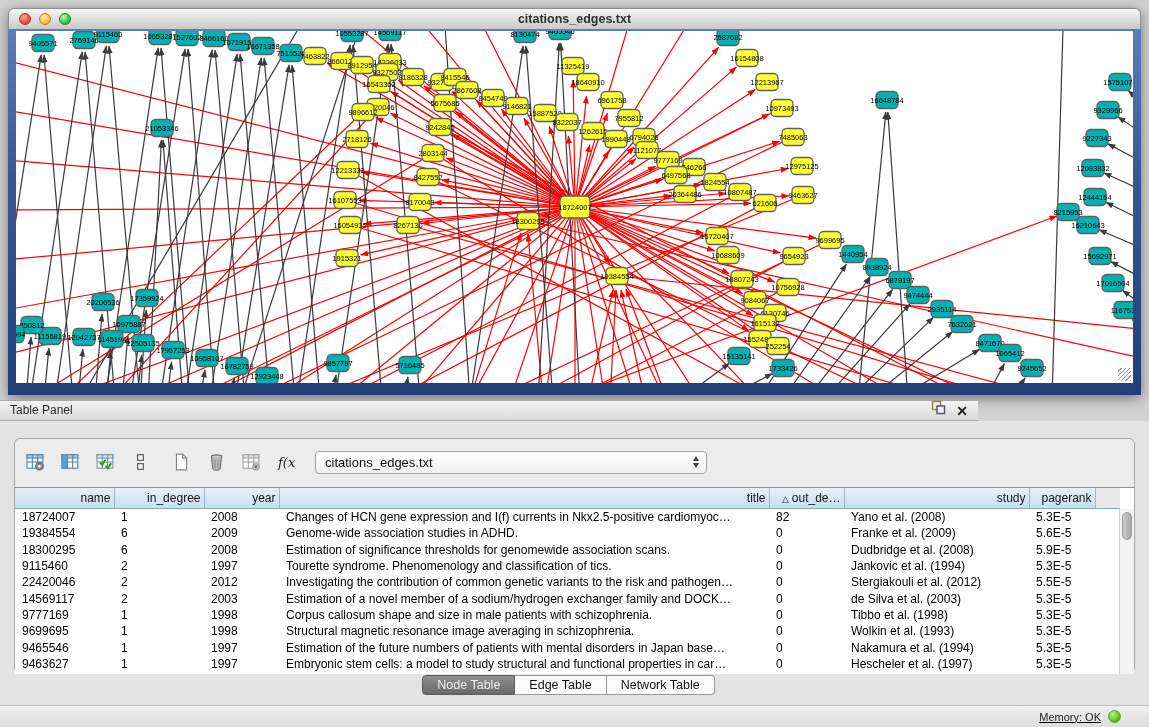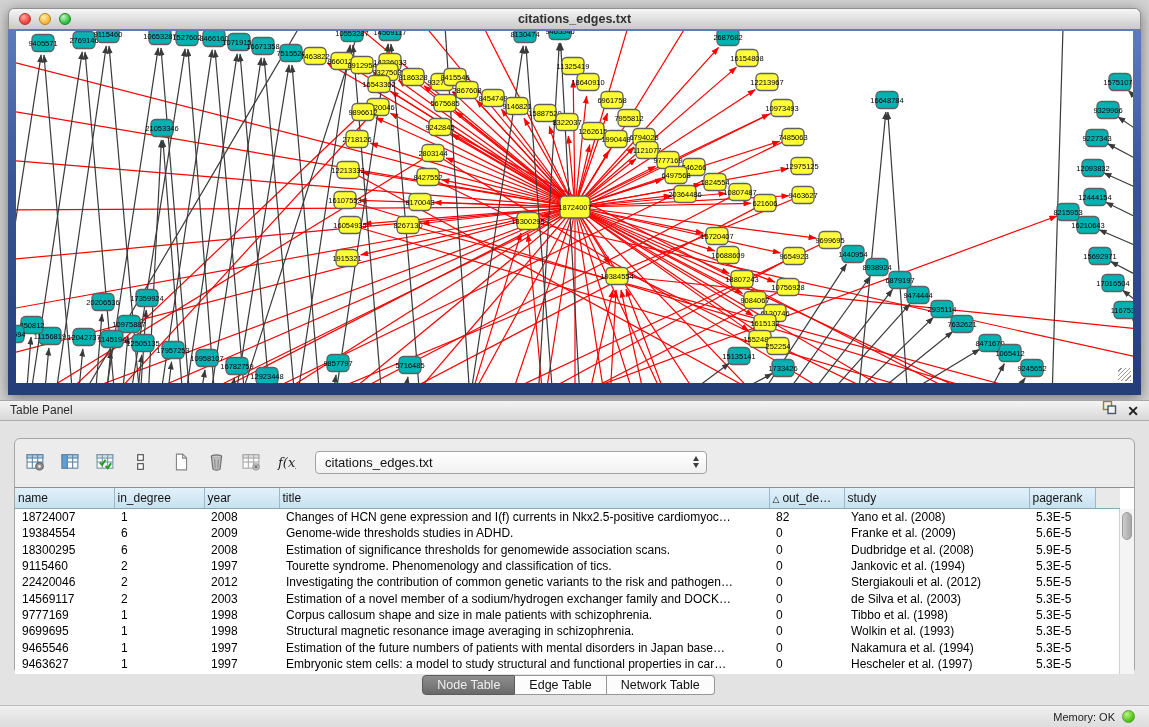--- a/index.html
+++ b/index.html
@@ -22,21 +22,21 @@
   .net-canvas{position:relative;width:100%;height:100%;background:#fff;overflow:hidden;}
   .net-canvas svg{display:block;}
   .er{stroke:#ff0000;stroke-width:1.2;}
   .ek{stroke:#3a3a3a;stroke-width:1.2;}
   .node-rect{stroke:#5f5f5f;stroke-width:1.3;}
   .node-label{font:7.5px "Liberation Sans",sans-serif;fill:#000;text-anchor:middle;}
   .grip{position:absolute;right:2px;bottom:2px;width:13px;height:13px;
     background:repeating-linear-gradient(135deg,transparent 0 2px,#9a9a9a 2px 3px);}
 
   
-  .panel-header{position:absolute;left:0;top:400px;width:1149px;height:21px;box-sizing:border-box;
+  .panel-header{position:absolute;left:0;top:400px;width:978px;height:21px;box-sizing:border-box;
     background:linear-gradient(#f4f4f4,#d8d8d8);border-top:1px solid #a6a6a6;border-bottom:1px solid #ababab;
     font-size:12px;color:#2d2d2d;line-height:19px;padding:0 10px;display:flex;align-items:center;}
   .panel-header .ph-title{flex:1;}
   .ph-icons{display:flex;align-items:center;gap:10px;}
   .ph-close{font-size:14px;font-weight:bold;color:#1d1d1d;line-height:14px;cursor:default;}
 
   
   .panel-body{position:absolute;left:0;top:421px;width:1149px;height:306px;background:#e3e3e3;}
   .tbl-container{position:absolute;left:14px;top:17px;width:1121px;height:236px;box-sizing:border-box;
     background:#ececec;border:1px solid #a5a5a5;border-radius:6px;}
@@ -51,21 +51,21 @@
   .stepper i{display:block;width:0;height:0;border-left:3.5px solid transparent;border-right:3.5px solid transparent;}
   .stepper .up{border-bottom:5px solid #3c3c3c;}
   .stepper .down{border-top:5px solid #3c3c3c;}
 
   
   .tbl-region{position:absolute;left:0;right:0;top:48px;height:186px;background:#fff;
     border-top:1px solid #8f8f8f;overflow:hidden;}
   table.data{border-collapse:collapse;table-layout:fixed;width:1105px;}
   table.data th{height:20px;background:linear-gradient(#e2f1fa,#c6e1ef);
     border-right:1px solid #9db7c8;border-bottom:1px solid #88a7ba;
-    font-size:12px;font-weight:normal;color:#141414;text-align:left;
+    font-size:12px;font-weight:normal;color:#141414;text-align:right;
     white-space:nowrap;overflow:hidden;padding:0 3px;}
   table.data th.filler{background:#e9e9e9;border-right:none;}
   table.data td{height:16.3px;font-size:12px;color:#000;white-space:nowrap;overflow:hidden;
     padding:0 2px 0 7px;background:#fff;}
   .sort-tri{font-size:9px;margin-right:3px;}
   .vscroll{position:absolute;right:0;top:21px;bottom:0;width:14px;background:#f4f4f4;
     border-left:1px solid #d0d0d0;}
   .vthumb{position:absolute;left:1.5px;top:3px;width:10px;height:28px;border-radius:6px;
     background:linear-gradient(90deg,#cdcdcd,#a6a6a6);border:1px solid #9b9b9b;box-sizing:border-box;}
 
@@ -73,21 +73,21 @@
   .tabs{position:absolute;left:0;right:12px;top:254px;display:flex;justify-content:center;z-index:5;}
   .seg{height:20px;line-height:19px;font-size:12.5px;padding:0 14px;background:#fcfcfc;color:#111;
     border:1px solid #979797;border-left:none;box-sizing:border-box;}
   .seg:first-child{border-left:1px solid #979797;border-radius:4px 0 0 4px;}
   .seg:last-child{border-radius:0 4px 4px 0;}
   .seg.active{background:linear-gradient(#8f8f8f,#696969);color:#f1efef;border-color:#5c5c5c;}
 
   
   .statusbar{position:absolute;left:0;bottom:0;width:100%;height:22px;box-sizing:border-box;
     background:linear-gradient(#efefef,#dddddd);border-top:1px solid #bdbdbd;
-    display:flex;align-items:center;justify-content:flex-end;padding-right:14px;gap:7px;}
+    display:flex;align-items:center;justify-content:flex-end;padding-right:28px;gap:7px;text-decoration:underline;}
   .mem-label{font-size:11px;color:#222;}
   .mem-dot{width:13px;height:13px;border-radius:50%;box-sizing:border-box;
     background:radial-gradient(circle at 35% 30%,#b9f77e,#52c41a 65%,#3fa00e);border:1px solid #5d9a34;}
 </style>
 </head>
 <body>
 
 <div class="net-window">
   <div class="titlebar">
     <div class="traffic">
@@ -655,21 +655,21 @@
               <td>Changes of HCN gene expression and I(f) currents in Nkx2.5-positive cardiomyoc…</td>
               <td>82</td>
               <td>Yano et al. (2008)</td>
               <td>5.3E-5</td>
               <td></td>
             </tr>
             <tr>
               <td>19384554</td>
               <td>6</td>
               <td>2009</td>
-              <td>Genome-wide thresholds studies in ADHD.</td>
+              <td>Genome-wide association studies in ADHD.</td>
               <td>0</td>
               <td>Franke et al. (2009)</td>
               <td>5.6E-5</td>
               <td></td>
             </tr>
             <tr>
               <td>18300295</td>
               <td>6</td>
               <td>2008</td>
               <td>Estimation of significance thresholds for genomewide association scans.</td>

